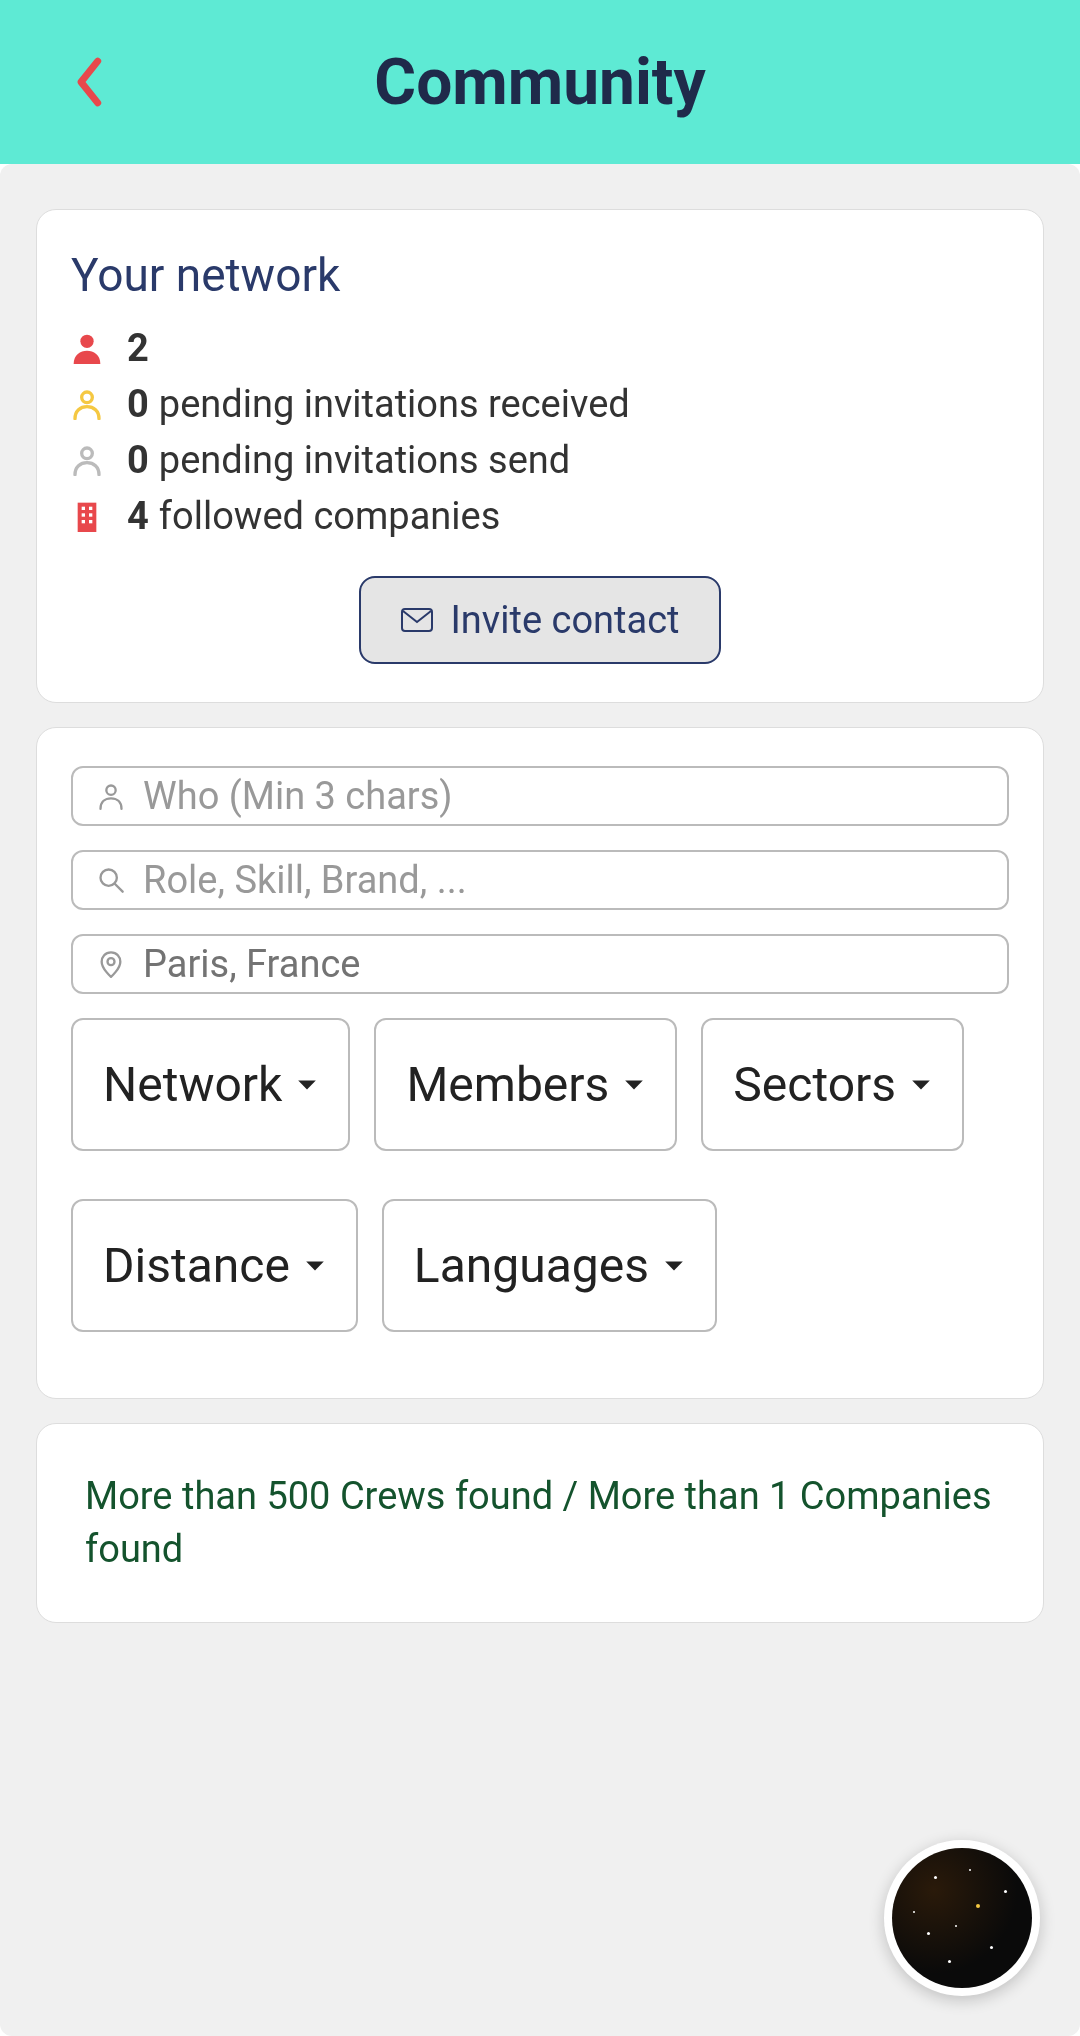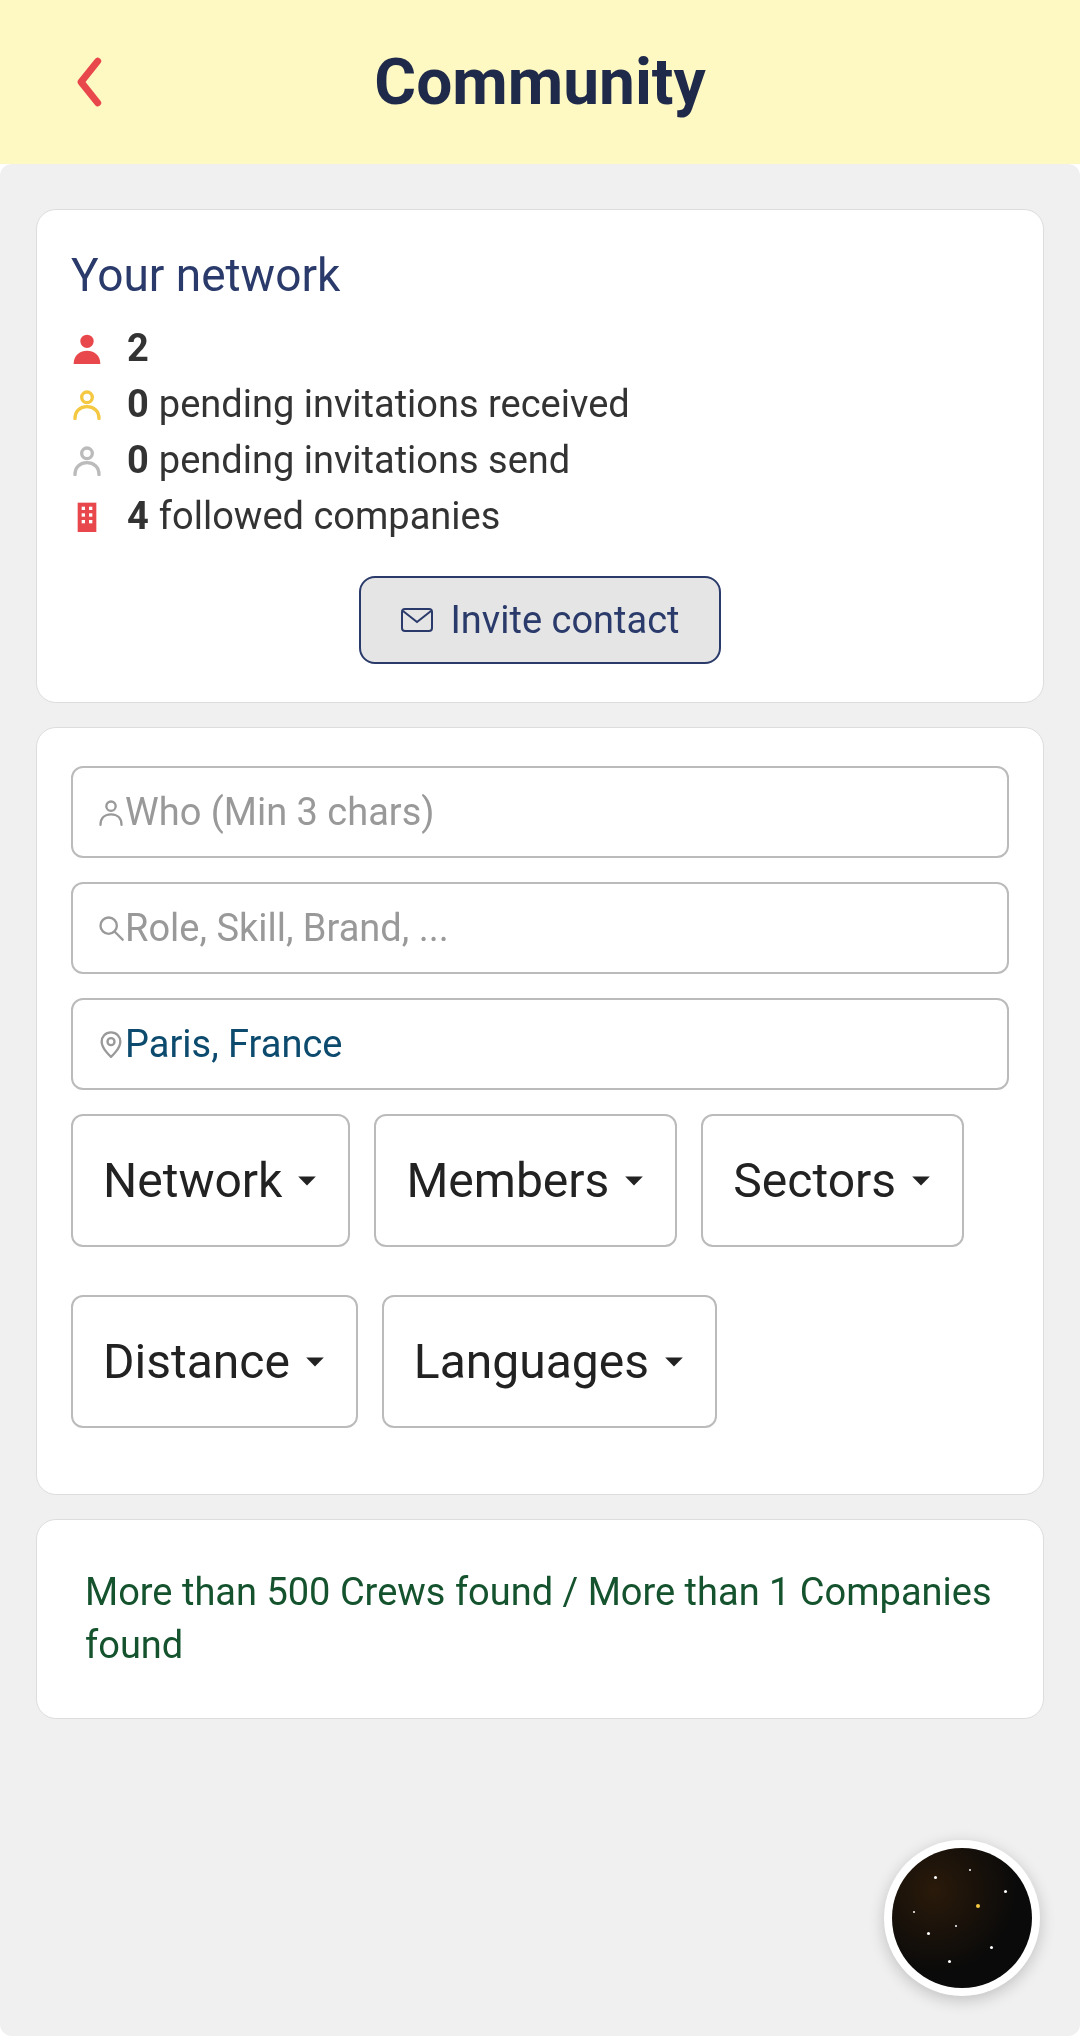--- a/index.html
+++ b/index.html
@@ -11,21 +11,21 @@
     body {
       width: 1080px;
       height: 2036px;
       background: #fff;
       overflow: hidden;
     }
     .header {
       height: 164px;
       display: flex;
       align-items: center;
-      background: #fef9c3;
+      background: #5eead4;
       padding: 0 40px;
       position: relative;
     }
     .back-btn {
       position: absolute;
       left: 64px;
       width: 48px;
       height: 72px;
       display: flex;
       align-items: center;
@@ -97,27 +97,28 @@
       height: 24px;
     }
     .search-card {
       padding: 38px 34px 42px;
     }
     .input-field {
       display: flex;
       align-items: center;
       border: 2px solid #bbb;
       border-radius: 12px;
-      padding: 22px 24px;
+      padding: 6px 24px;
       margin-bottom: 24px;
       font-size: 38px;
       color: #999;
+      gap: 18px;
     }
     .input-field.has-value {
-      color: #0c4a6e;
+      color: #737373;
     }
     .input-icon {
       width: 28px;
       height: 28px;
       flex-shrink: 0;
     }
     .filter-row {
       display: flex;
       flex-wrap: wrap;
       gap: 24px;

